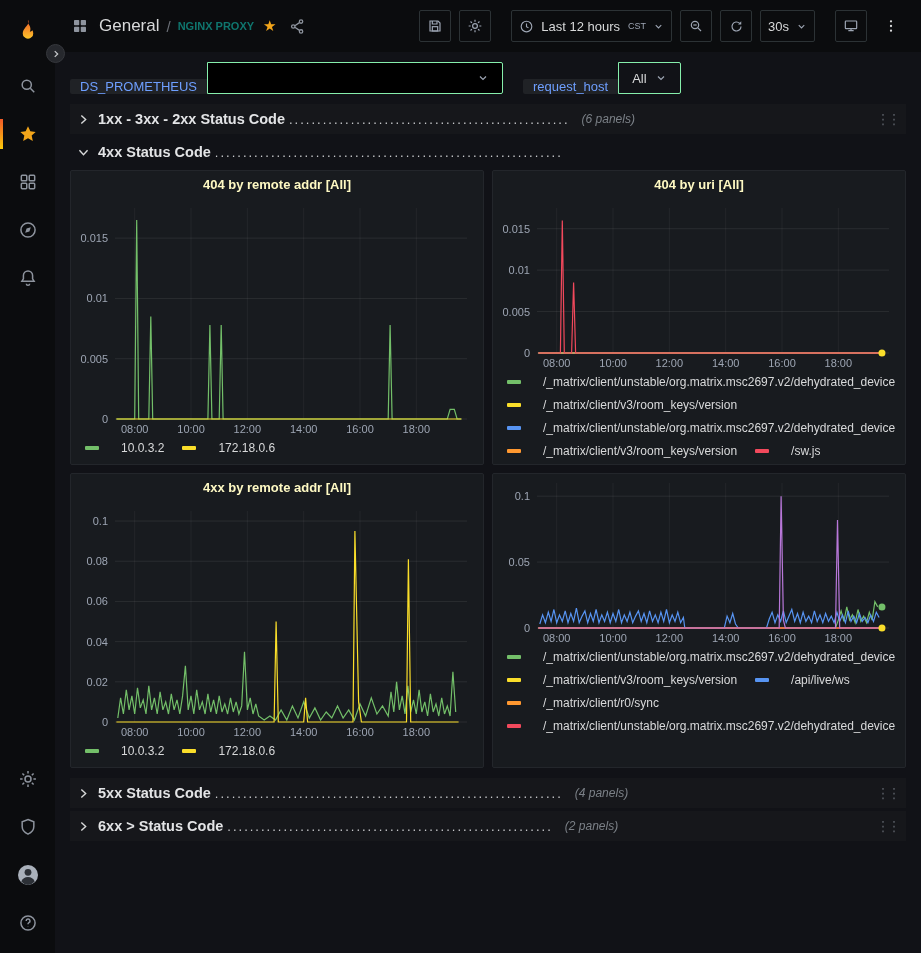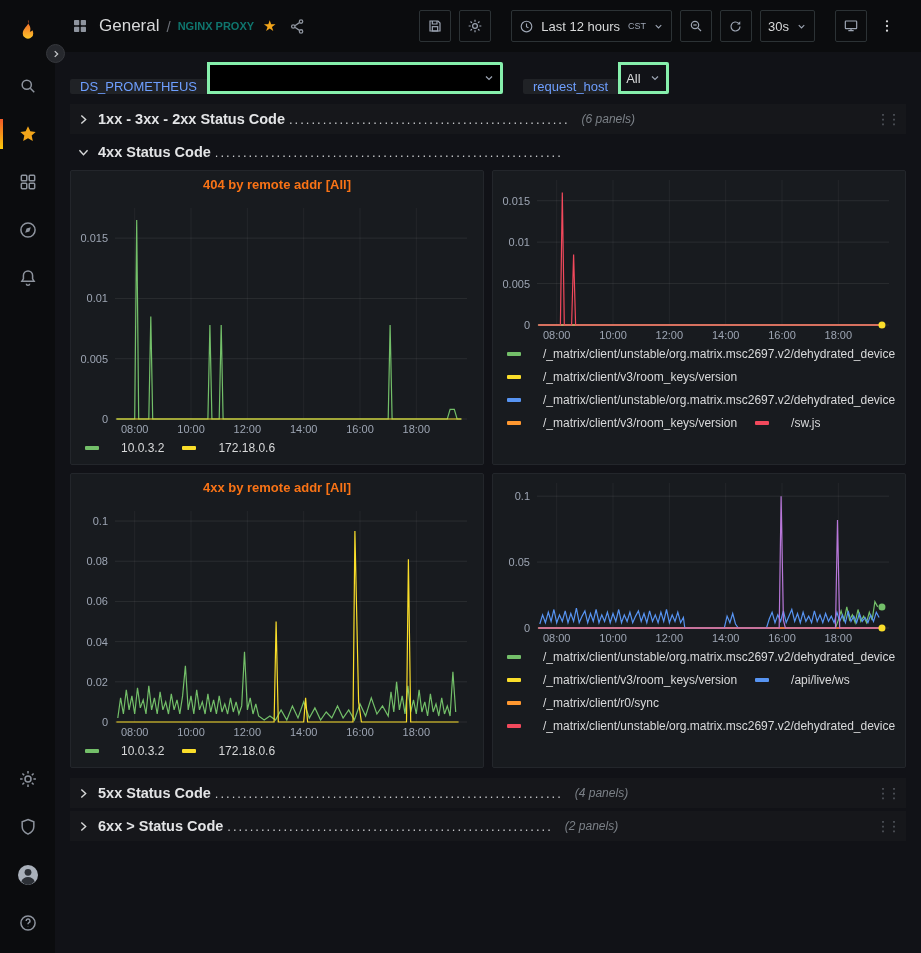--- a/index.html
+++ b/index.html
@@ -19,46 +19,46 @@
 
 
 .header{position:absolute;left:55px;right:0;top:0;height:52px;background:#0b0c0e;display:flex;align-items:center;padding:0 14px 0 16px}
 .crumb-icon{color:#8e949e;margin-right:10px}
 .crumb-section{font-size:17px;color:#d8d9da;cursor:pointer}
 .crumb-sep{color:#6b6f76;margin:0 7px;font-size:15px}
 .crumb-title{font-size:11px;font-weight:700;color:#0f766e;cursor:pointer}
 .crumb-star{color:#f2a51a;font-size:15px;margin-left:9px;cursor:pointer}
 .crumb-share{color:#8e949e;margin-left:12px;cursor:pointer}
 .nav-right{margin-left:auto;display:flex;align-items:center;gap:8px}
-.nav-btn{height:32px;min-width:32px;border:1px solid #2c3235;background:transparent;border-radius:2px;display:flex;align-items:center;justify-content:space-between;gap:7px;padding:0 7px;color:#d8d9da;font-size:13px;cursor:pointer;white-space:nowrap}
+.nav-btn{height:32px;min-width:32px;border:1px solid #2c3235;background:transparent;border-radius:2px;display:flex;align-items:center;justify-content:center;gap:7px;padding:0 7px;color:#d8d9da;font-size:13px;cursor:pointer;white-space:nowrap}
 .nav-btn .ic{color:#9da5b3;display:flex}
 .tz{font-size:9px;color:#9da5b3;vertical-align:super;margin-left:1px}
 .gap-l{margin-left:12px}
 .kebab{border:none;padding:0 4px;color:#d8d9da}
 
 
 .main{position:absolute;left:55px;top:52px;right:0;bottom:0;background:#111217;padding:8px 15px 0;overflow:hidden}
 .var-bar{display:flex;align-items:flex-end;height:32px;margin:2px 0 10px}
 .var-label{background:#202226;color:#6e9fff;font-size:13px;font-weight:500;display:flex;align-items:center;padding:0 10px;border-radius:2px 0 0 2px;cursor:pointer}
-.var-value{border:3px solid #86efac;display:flex;align-items:center;gap:8px;padding:0 5px;font-size:13px;color:#d8d9da;border-radius:0 2px 2px 0;cursor:pointer;height:32px}
+.var-value{border:1px solid #86efac;display:flex;align-items:center;gap:8px;padding:0 13px;font-size:13px;color:#d8d9da;border-radius:0 2px 2px 0;cursor:pointer;height:32px}
 .var-value.black{background:#000;width:296px;justify-content:flex-end}
 .var-gap{width:20px}
 .caret{color:#9da5b3;display:flex}
 
 .row-header{display:flex;align-items:center;height:30px;margin:3px 0;cursor:pointer;padding:0 6px 0 4px}
 .row-header.collapsed{background:#16171b}
 .row-chev{color:#d8d9da;display:flex;width:18px;justify-content:center}
 .row-title{font-size:14.5px;font-weight:700;color:#e3e4e6;margin-left:6px;white-space:nowrap}
 .row-dots{font-weight:400;color:#c8c9cc;letter-spacing:2px;margin-left:4px;font-size:13px;white-space:nowrap;overflow:hidden}
 .row-count{font-style:italic;color:#7b8087;font-size:12px;margin-left:12px;white-space:nowrap}
 .row-drag{margin-left:auto;color:#5a5e66;font-size:14px;letter-spacing:-3px;cursor:grab;padding-right:2px}
 
 .dashboard-grid{display:grid;grid-template-columns:1fr 1fr;gap:8px;margin:2px 0 10px}
 .panel{background:#181b1f;border:1px solid #23262b;border-radius:2px;height:295px;display:flex;flex-direction:column;overflow:hidden}
-.panel-title{height:28px;line-height:28px;text-align:center;font-size:13px;font-weight:600;color:#f97316;cursor:pointer;flex:0 0 28px}
+.panel-title{height:28px;line-height:28px;text-align:center;font-size:13px;font-weight:600;color:#fef9c3;cursor:pointer;flex:0 0 28px}
 .chart{flex:0 0 auto}
 .legend{flex:1;display:flex;flex-wrap:wrap;align-content:flex-start;column-gap:18px;row-gap:8px;padding:3px 8px 4px 14px;overflow:hidden;min-height:0}
 .legend-item{display:inline-flex;align-items:center;gap:22px;font-size:12px;color:#d8d9da;white-space:nowrap;overflow:hidden;max-width:100%;height:15px;cursor:pointer}
 .legend-marker{flex:0 0 14px;width:14px;height:4px;border-radius:1px}
 </style>
 </head>
 <body>
 
 <div class="sidebar">
   <div class="logo-wrap">
@@ -338,20 +338,21 @@
             <span class="legend-marker" style="background: rgb(115, 191, 105);"></span>
             <span>10.0.3.2</span>
           </div>
           <div class="legend-item">
             <span class="legend-marker" style="background: rgb(250, 222, 42);"></span>
             <span>172.18.0.6</span>
           </div>
         </div>
       </div>
       <div class="panel">
+        <div class="panel-title">404 by uri [All]</div>
         <div class="chart" style="height: 172px;">
           <svg width="412" height="172">
             <line x1="63.712" y1="154" x2="63.712" y2="9" stroke="rgba(255,255,255,0.05)"></line>
             <text x="63.712" y="168" text-anchor="middle" fill="#9da5b3" font-size="11">08:00</text>
             <line x1="120.03200000000001" y1="154" x2="120.03200000000001" y2="9" stroke="rgba(255,255,255,0.05)"></line>
             <text x="120.03200000000001" y="168" text-anchor="middle" fill="#9da5b3" font-size="11">10:00</text>
             <line x1="176.352" y1="154" x2="176.352" y2="9" stroke="rgba(255,255,255,0.05)"></line>
             <text x="176.352" y="168" text-anchor="middle" fill="#9da5b3" font-size="11">12:00</text>
             <line x1="232.67200000000003" y1="154" x2="232.67200000000003" y2="9" stroke="rgba(255,255,255,0.05)"></line>
             <text x="232.67200000000003" y="168" text-anchor="middle" fill="#9da5b3" font-size="11">14:00</text>

